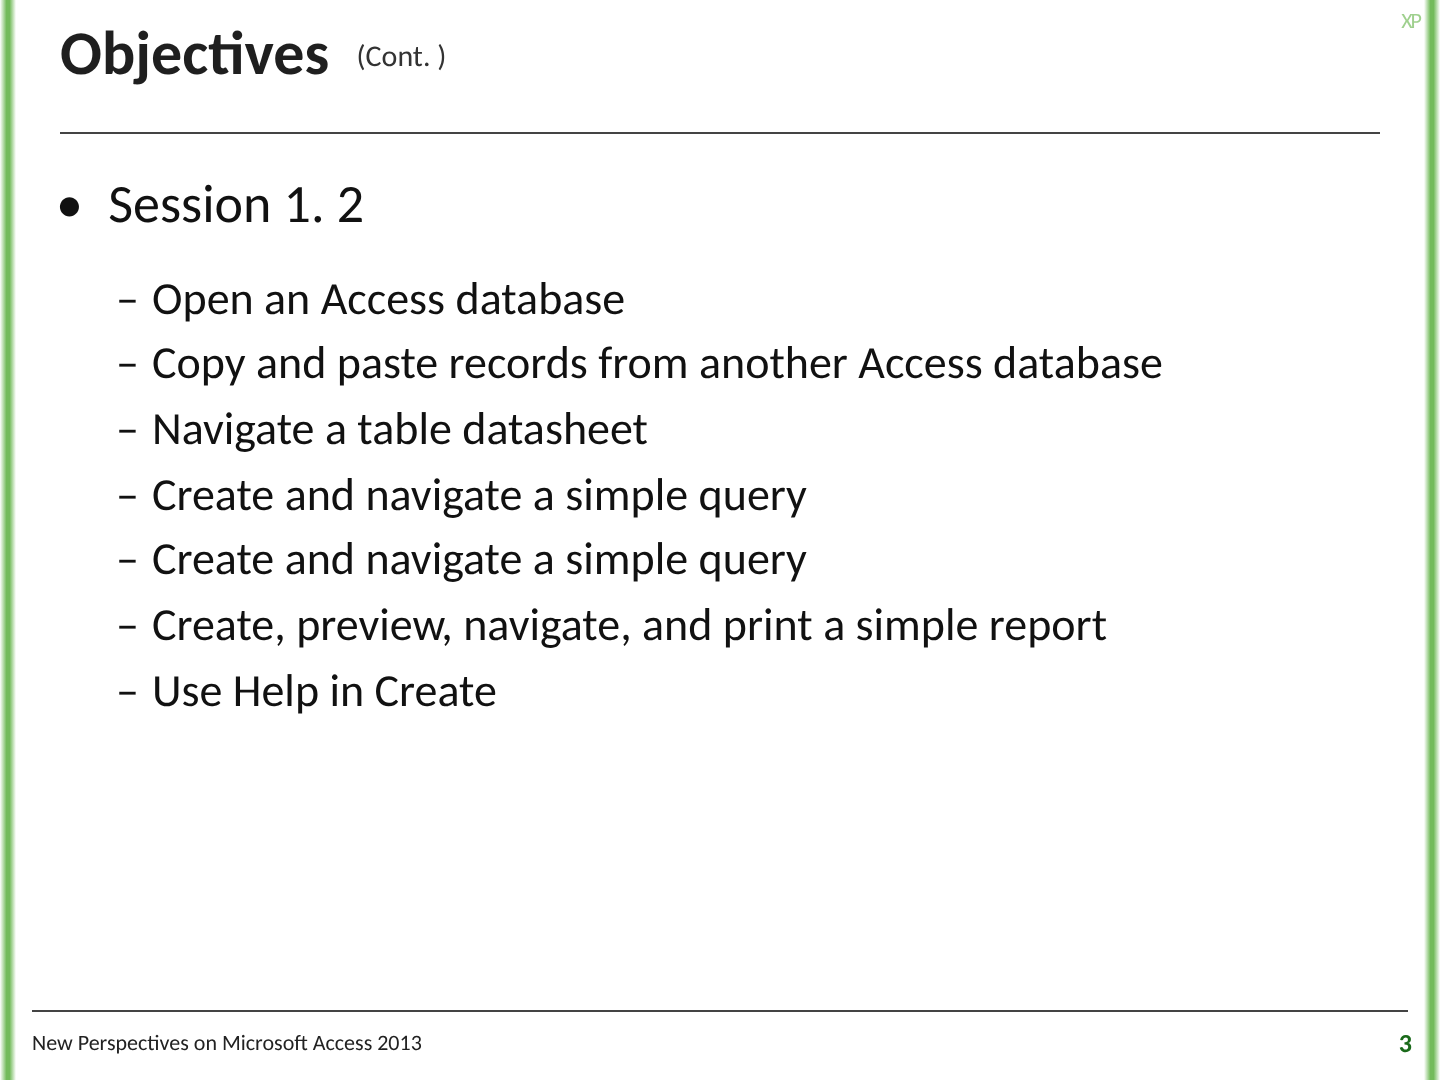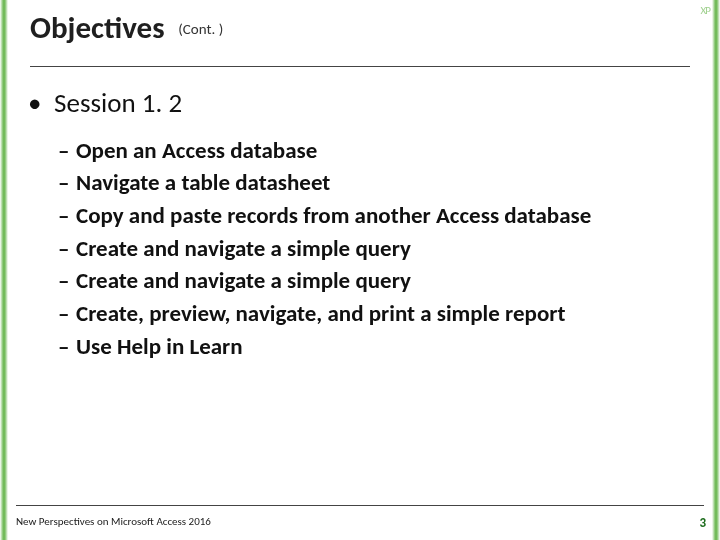--- a/index.html
+++ b/index.html
@@ -79,21 +79,20 @@
   }
   .lvl1 > li::before {
     content: "•";
     display: inline-block;
     width: 20px;
   }
   .lvl2 {
     list-style: none;
     padding-left: 0;
     margin-top: 14px;
-    font-weight: bold;
   }
   .lvl2 > li {
     font-size: 23px;
     line-height: 1.42;
     padding-left: 48px;
     text-indent: -18px;
   }
   .lvl2 > li::before {
     content: "–";
     display: inline-block;
@@ -148,28 +147,28 @@
     <span class="cont">(Cont. )</span>
   </div>
   <div class="title-rule"></div>
 
   <div class="body">
     <ul class="lvl1">
       <li>
         <span>Session 1. 2</span>
         <ul class="lvl2">
           <li><span>Open an Access database</span></li>
+          <li><span>Copy and paste records from another Access database</span></li>
           <li><span>Navigate a table datasheet</span></li>
-          <li><span>Copy and paste records from another Access database</span></li>
           <li><span>Create and navigate a simple query</span></li>
           <li><span>Create and navigate a simple query</span></li>
           <li><span>Create, preview, navigate, and print a simple report</span></li>
-          <li><span>Use Help in Learn</span></li>
+          <li><span>Use Help in Create</span></li>
         </ul>
       </li>
     </ul>
   </div>
 
   <div class="footer-rule"></div>
-  <div class="footer-text">New Perspectives on Microsoft Access 2016</div>
+  <div class="footer-text">New Perspectives on Microsoft Access 2013</div>
   <div class="page-num">3</div>
 
 </div>
 
 </body></html>

